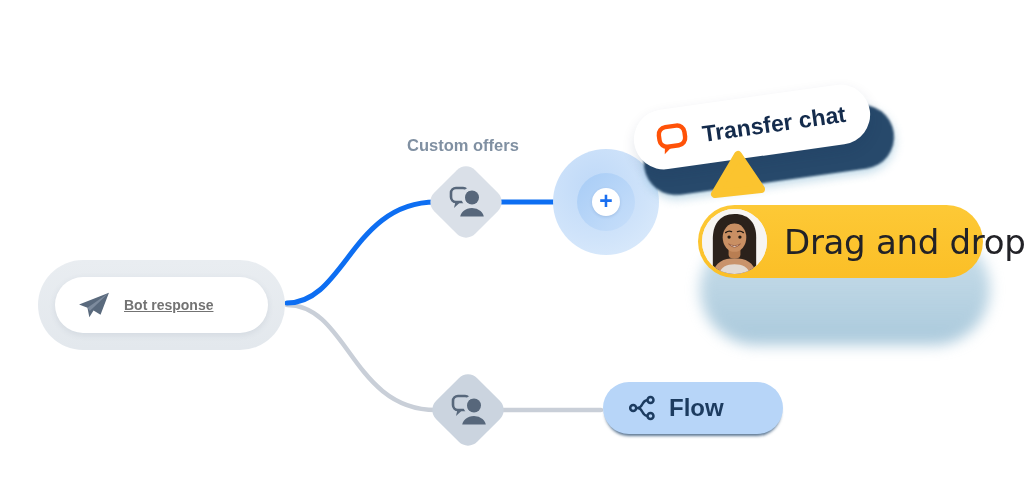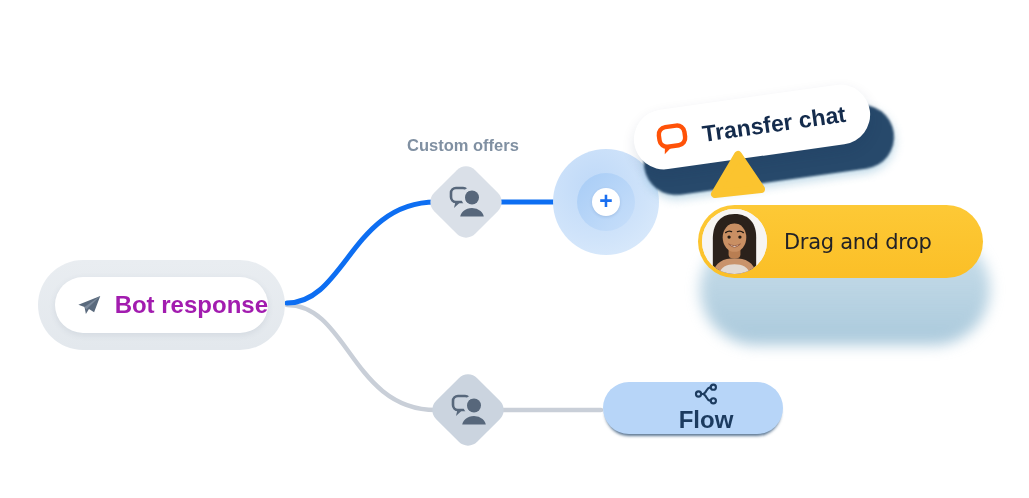--- a/index.html
+++ b/index.html
@@ -16,21 +16,21 @@
   
   .bot-outer{
     left:38px;top:260px;width:247px;height:90px;border-radius:45px;
     background:linear-gradient(180deg,#E9EDF1,#E3E8ED);z-index:2;
   }
   .bot-inner{
     left:17px;top:17px;width:213px;height:56px;border-radius:28px;background:#ffffff;
     box-shadow:0 2px 6px rgba(60,80,110,.10);
     display:flex;align-items:center;padding-left:22px;box-sizing:border-box;gap:13px;
   }
-  .bot-label{font-size:24px;font-weight:700;color:#a21caf;white-space:nowrap;}
+  .bot-label{font-size:14px;font-weight:700;color:#737373;white-space:nowrap;text-decoration:underline;}
 
   
   .custom-offers{
     left:407px;top:136px;z-index:2;
     font-size:16.5px;font-weight:700;color:#8090A2;white-space:nowrap;text-align:right;
   }
 
   
   .diamond{
     width:58px;height:58px;border-radius:13px;transform:rotate(45deg);
@@ -84,28 +84,27 @@
     filter:blur(7px);
   }
   .yellow-pill{
     left:698px;top:205px;width:285px;height:73px;border-radius:36.5px;z-index:7;
     background:linear-gradient(180deg,#FDC936,#FBBF27);
     display:flex;align-items:center;padding-left:4px;box-sizing:border-box;gap:17px;
   }
   .avatar{
     width:65px;height:65px;border-radius:50%;overflow:hidden;background:#F7F5F3;flex:0 0 auto;
   }
-  .drag-label{font-size:21px;font-weight:500;color:#222227;white-space:nowrap;font-family:"DejaVu Sans","Liberation Sans",sans-serif;letter-spacing:-0.3px;}
+  .drag-label{font-size:34px;font-weight:500;color:#222227;white-space:nowrap;font-family:"DejaVu Sans","Liberation Sans",sans-serif;letter-spacing:-0.3px;}
 
   
   .flow-pill{
     left:603px;top:382px;width:180px;height:52px;border-radius:26px;background:#B7D5F8;z-index:2;
-    display:flex;align-items:center;padding-left:26px;box-sizing:border-box;
+    display:flex;align-items:center;padding-left:26px;box-sizing:border-box;gap:13px;
     box-shadow:0 4px 3px -2px rgba(36,72,110,.75);
-    flex-direction:column;
   }
   .flow-label{font-size:24px;font-weight:700;color:#1C3B5F;white-space:nowrap;}
 </style>
 </head>
 <body>
 
 <svg id="connectors" width="1029" height="498" viewBox="0 0 1029 498">
   <path d="M 287 305 C 348 305 352 410 436 410 L 601 410" fill="none" stroke="#C9CFD8" stroke-width="4.5" stroke-linecap="round"></path>
   <path d="M 287 303 C 345 303 352 202 436 202 L 557 202" fill="none" stroke="#0D6EF2" stroke-width="5" stroke-linecap="round"></path>
 </svg>

